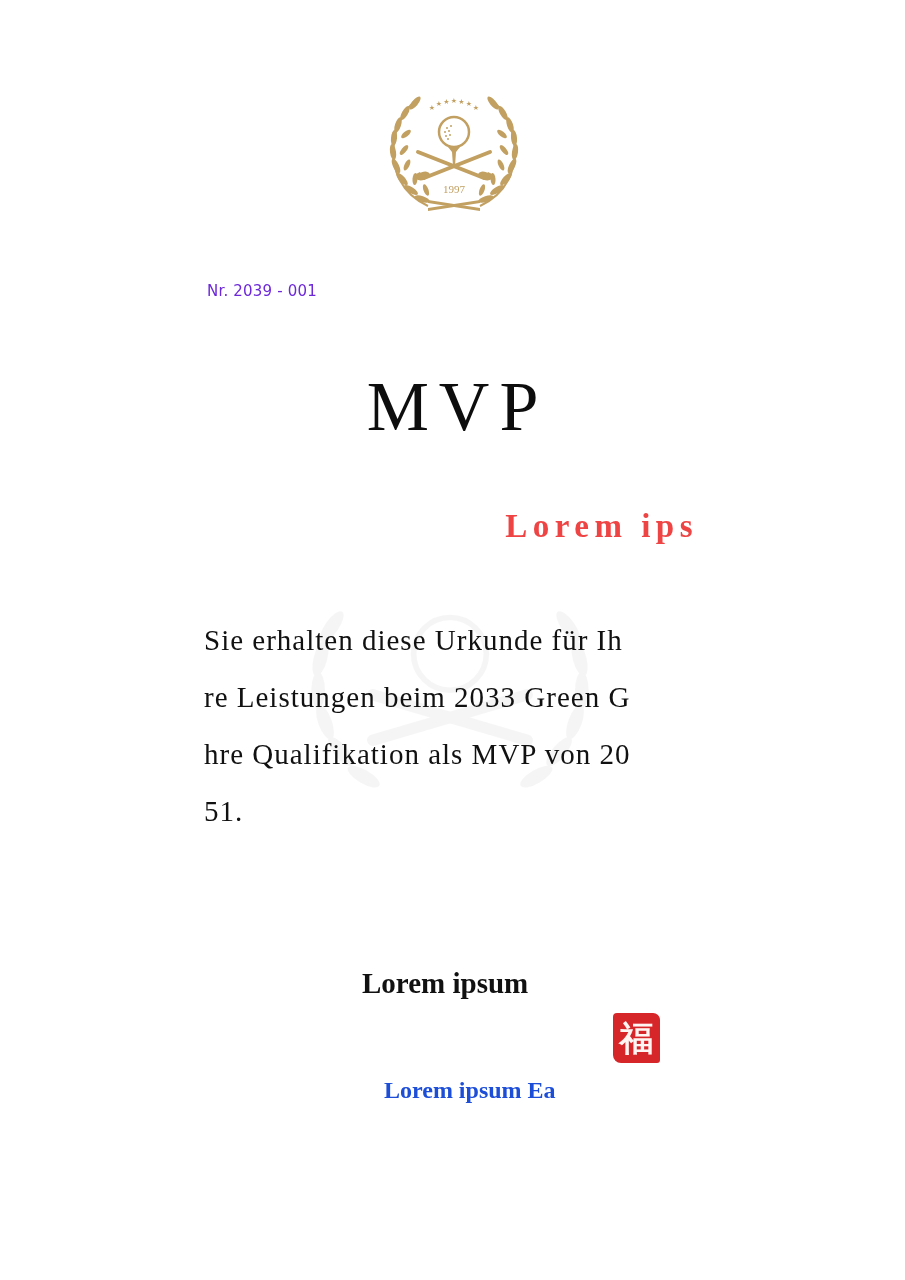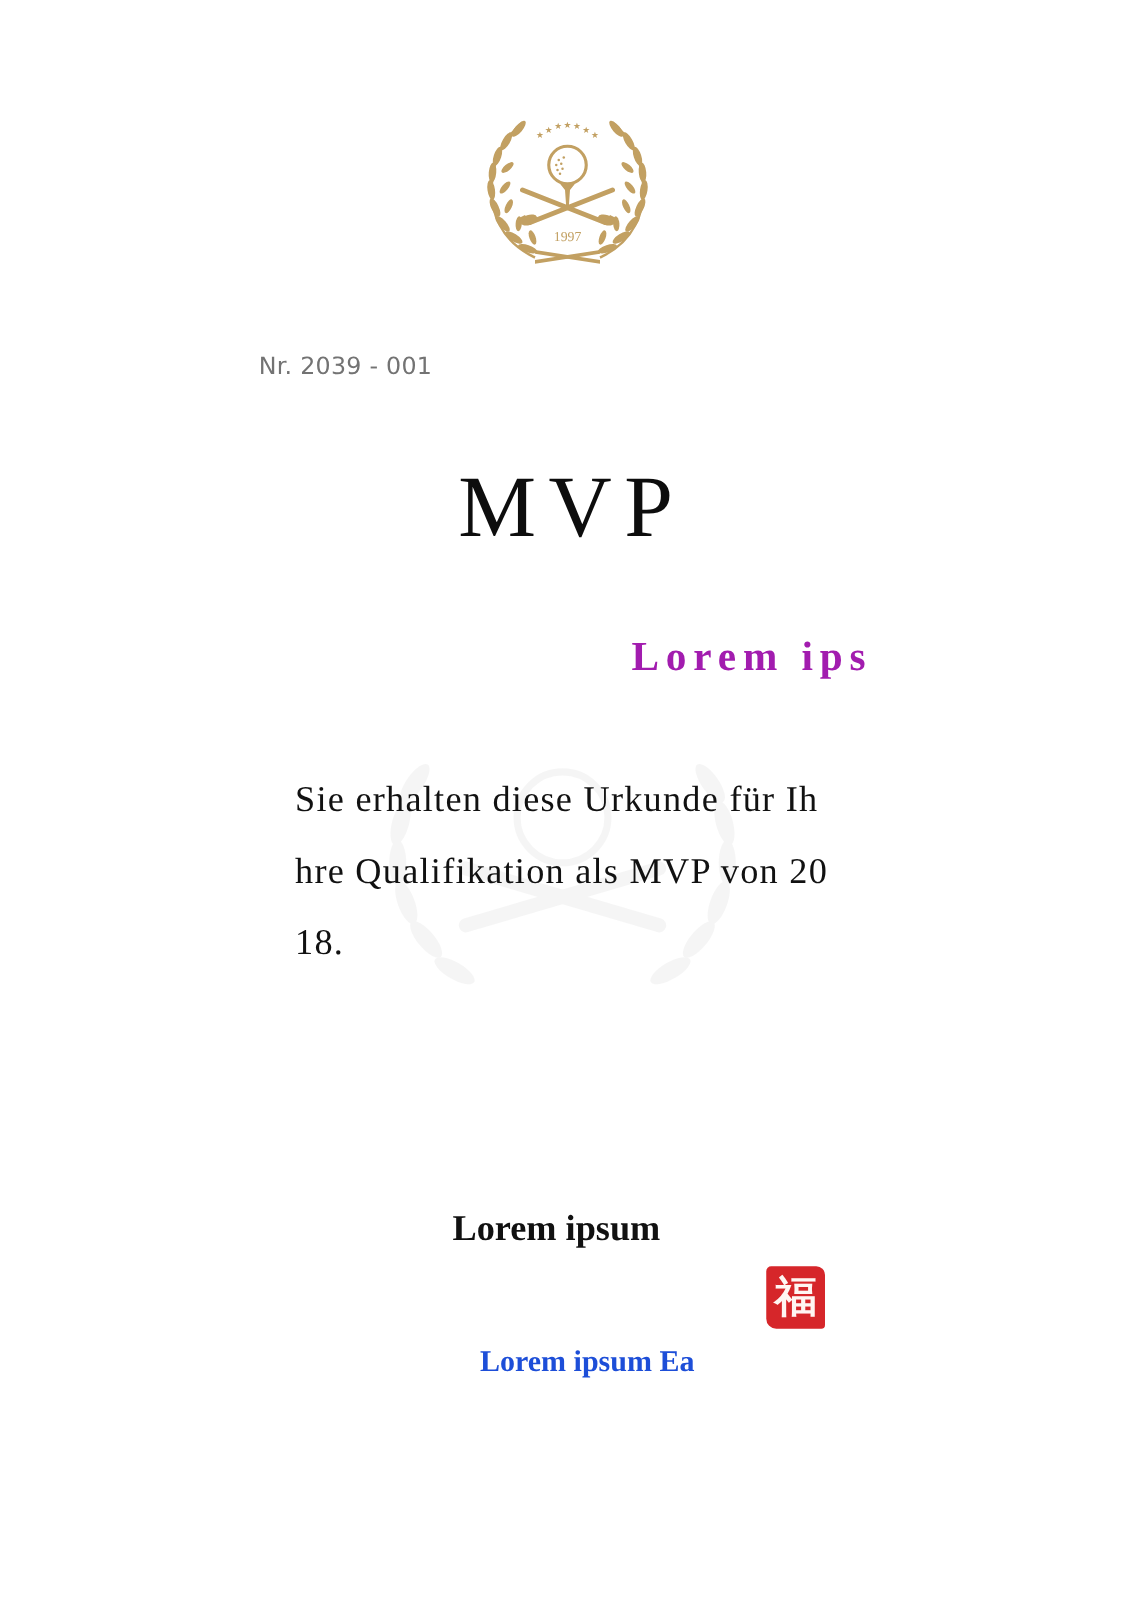--- a/index.html
+++ b/index.html
@@ -29,22 +29,22 @@
       width: 300px;
       height: 275px;
       opacity: 0.09;
       filter: grayscale(1);
     }
     .cert-number {
       position: absolute;
       left: 207px;
       top: 282px;
       font-family: "DejaVu Sans", "Liberation Sans", sans-serif;
-      font-size: 19px;
-      color: #737373;
+      font-size: 15px;
+      color: #6d28d9;
       letter-spacing: 0.2px;
     }
     .title {
       position: absolute;
       left: 0;
       width: 905px;
       top: 372px;
       text-align: center;
       font-size: 70px;
       letter-spacing: 10px;
@@ -52,36 +52,35 @@
       color: #0d0d0d;
       padding-left: 5px;
     }
     .subtitle {
       position: absolute;
       right: 207px;
       top: 510px;
       font-size: 33px;
       letter-spacing: 5.5px;
       font-weight: bold;
-      color: #a21caf;
+      color: #ef4444;
       line-height: 1;
     }
     .body-text {
       position: absolute;
       left: 204px;
       top: 612px;
       width: 505px;
       font-size: 29px;
       line-height: 57px;
       letter-spacing: 1px;
       color: #111;
     }
     .body-text div {
       white-space: nowrap;
-      margin-left: 32px;
     }
     .sig1 {
       position: absolute;
       left: 362px;
       top: 969px;
       font-size: 29px;
       font-weight: bold;
       color: #111;
       line-height: 1;
     }
@@ -212,22 +211,23 @@
 </svg>
 
 <div class="cert-number">Nr. 2039 - 001</div>
 
 <div class="title">MVP</div>
 
 <div class="subtitle">Lorem ips</div>
 
 <div class="body-text">
   <div>Sie erhalten diese Urkunde für Ih</div>
+  <div>re Leistungen beim 2033 Green G</div>
   <div>hre Qualifikation als MVP von 20</div>
-  <div>18.</div>
+  <div>51.</div>
 </div>
 
 <div class="sig1">Lorem ipsum</div>
 <div class="sig2">Lorem ipsum Ea</div>
 
 <div class="seal">
   <span>福</span>
 </div>
 
 </body></html>

